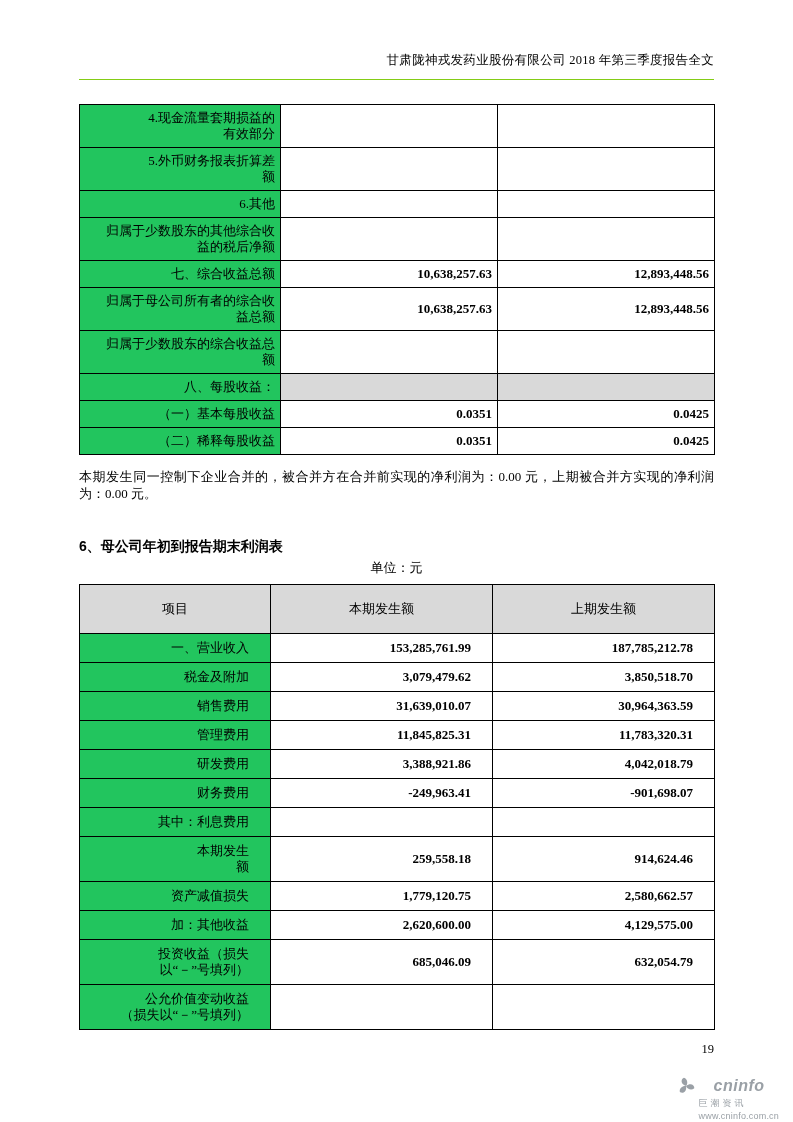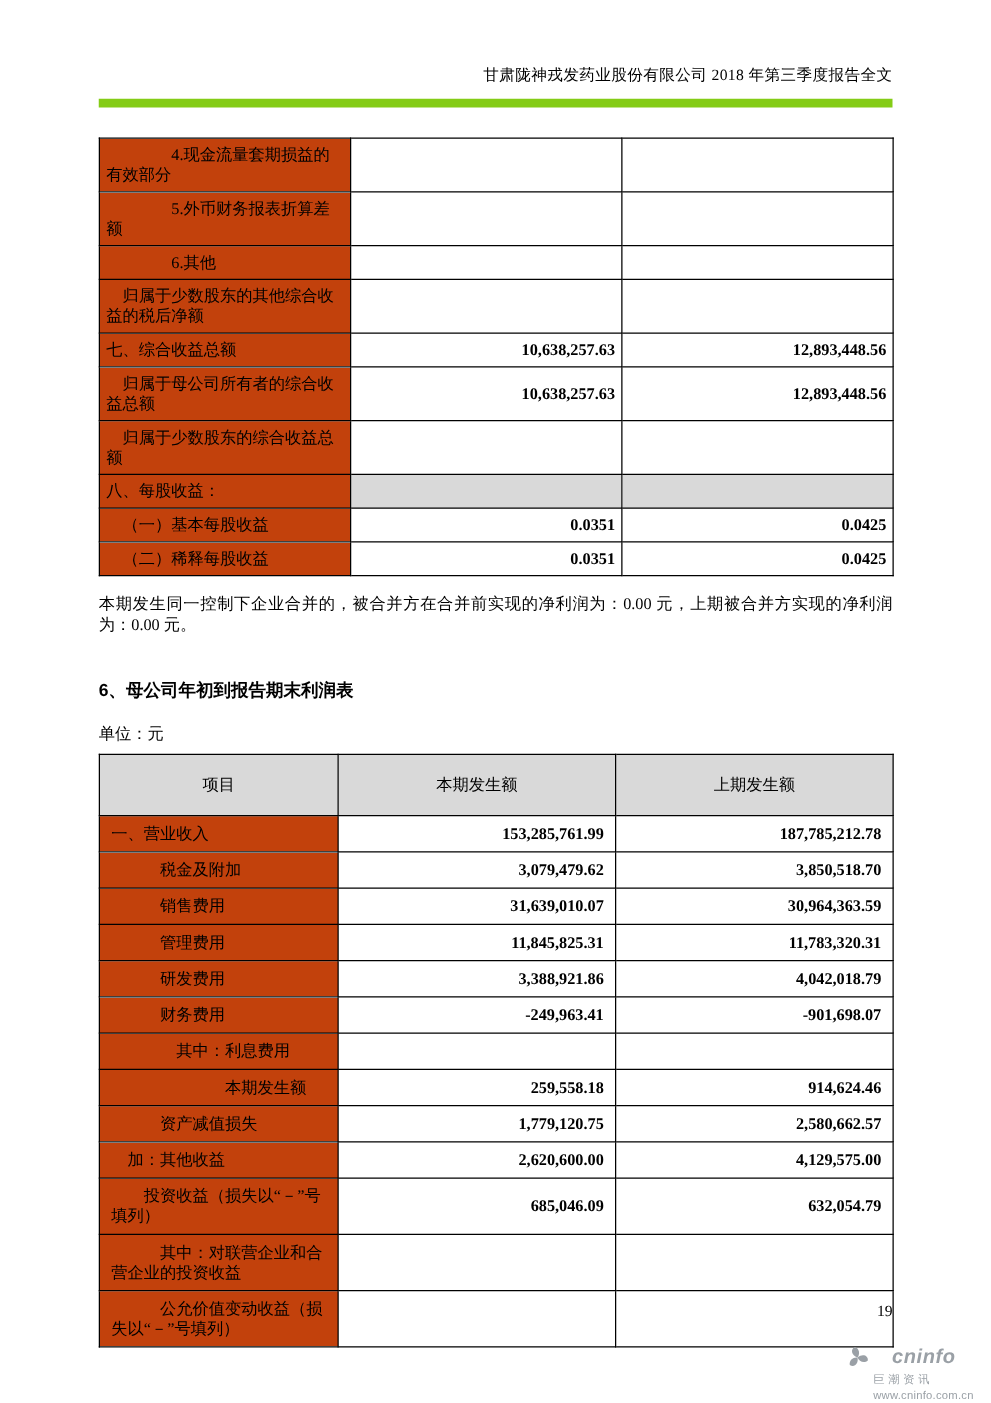--- a/index.html
+++ b/index.html
@@ -8,66 +8,66 @@
     position: relative;
     background: #ffffff;
     color: #000;
     font-family: "Liberation Serif", "DejaVu Serif", serif;
   }
   .content { position: absolute; left: 79px; top: 0; width: 635px; }
 
   .doc-header {
     padding-top: 52px;
     padding-bottom: 10px;
-    border-bottom: 7px solid #84cc16;
+    border-bottom: 1px solid #84cc16;
     text-align: right;
     font-size: 12.5px;
     letter-spacing: 0.3px;
   }
 
   .fin-table {
     border-collapse: collapse;
     table-layout: fixed;
     width: 635px;
     font-size: 13px;
   }
   .fin-table td, .fin-table th {
     border: 1px solid #000;
     line-height: 16px;
     vertical-align: middle;
     overflow: hidden;
   }
   .t1 { margin-top: 24px; }
   .t1 td { padding: 5px; }
-  .t2 td { padding: 6px 9px; }
+  .t2 td { padding: 6px 21px; }
   .t2 th {
     padding: 16px;
     background: #d9d9d9;
     font-weight: normal;
     text-align: center;
     font-size: 13px;
   }
   .c-label {
-    background: #c2410c;
-    text-align: left;
+    background: #22c55e;
+    text-align: right;
     white-space: pre-wrap;
     word-break: break-all;
   }
   .c-val { text-align: right; background: #fff; font-weight: bold; }
   tr.full-gray .c-val { background: #d9d9d9; }
 
   .note { margin: 13px 0 0 0; font-size: 13px; line-height: 17px; text-align: justify; }
 
   .section-title {
     margin: 36px 0 0 0;
     font-size: 14px;
     font-weight: bold;
     font-family: "Liberation Sans", "DejaVu Sans", sans-serif;
   }
-  .unit-label { margin-top: 16px; margin-bottom: 7px; text-align: left; font-size: 13px; }
+  .unit-label { margin-top: 3px; margin-bottom: 7px; text-align: center; font-size: 13px; }
 
   .page-number {
     position: absolute;
     top: 1042px;
     right: 79px;
     font-size: 12.5px;
     text-align: center;
   }
 
   .cninfo-logo {
@@ -223,25 +223,20 @@
           </tr>
           <tr>
             <td class="c-label">　加：其他收益</td>
             <td class="c-val">2,620,600.00</td>
             <td class="c-val">4,129,575.00</td>
           </tr>
           <tr>
             <td class="c-label">　　投资收益（损失以“－”号填列）</td>
             <td class="c-val">685,046.09</td>
             <td class="c-val">632,054.79</td>
-          </tr>
-          <tr>
-            <td class="c-label">　　　其中：对联营企业和合营企业的投资收益</td>
-            <td class="c-val"></td>
-            <td class="c-val"></td>
           </tr>
           <tr>
             <td class="c-label">　　　公允价值变动收益（损失以“－”号填列）</td>
             <td class="c-val"></td>
             <td class="c-val"></td>
           </tr>
         </tbody>
     </table>
 
   </div>

